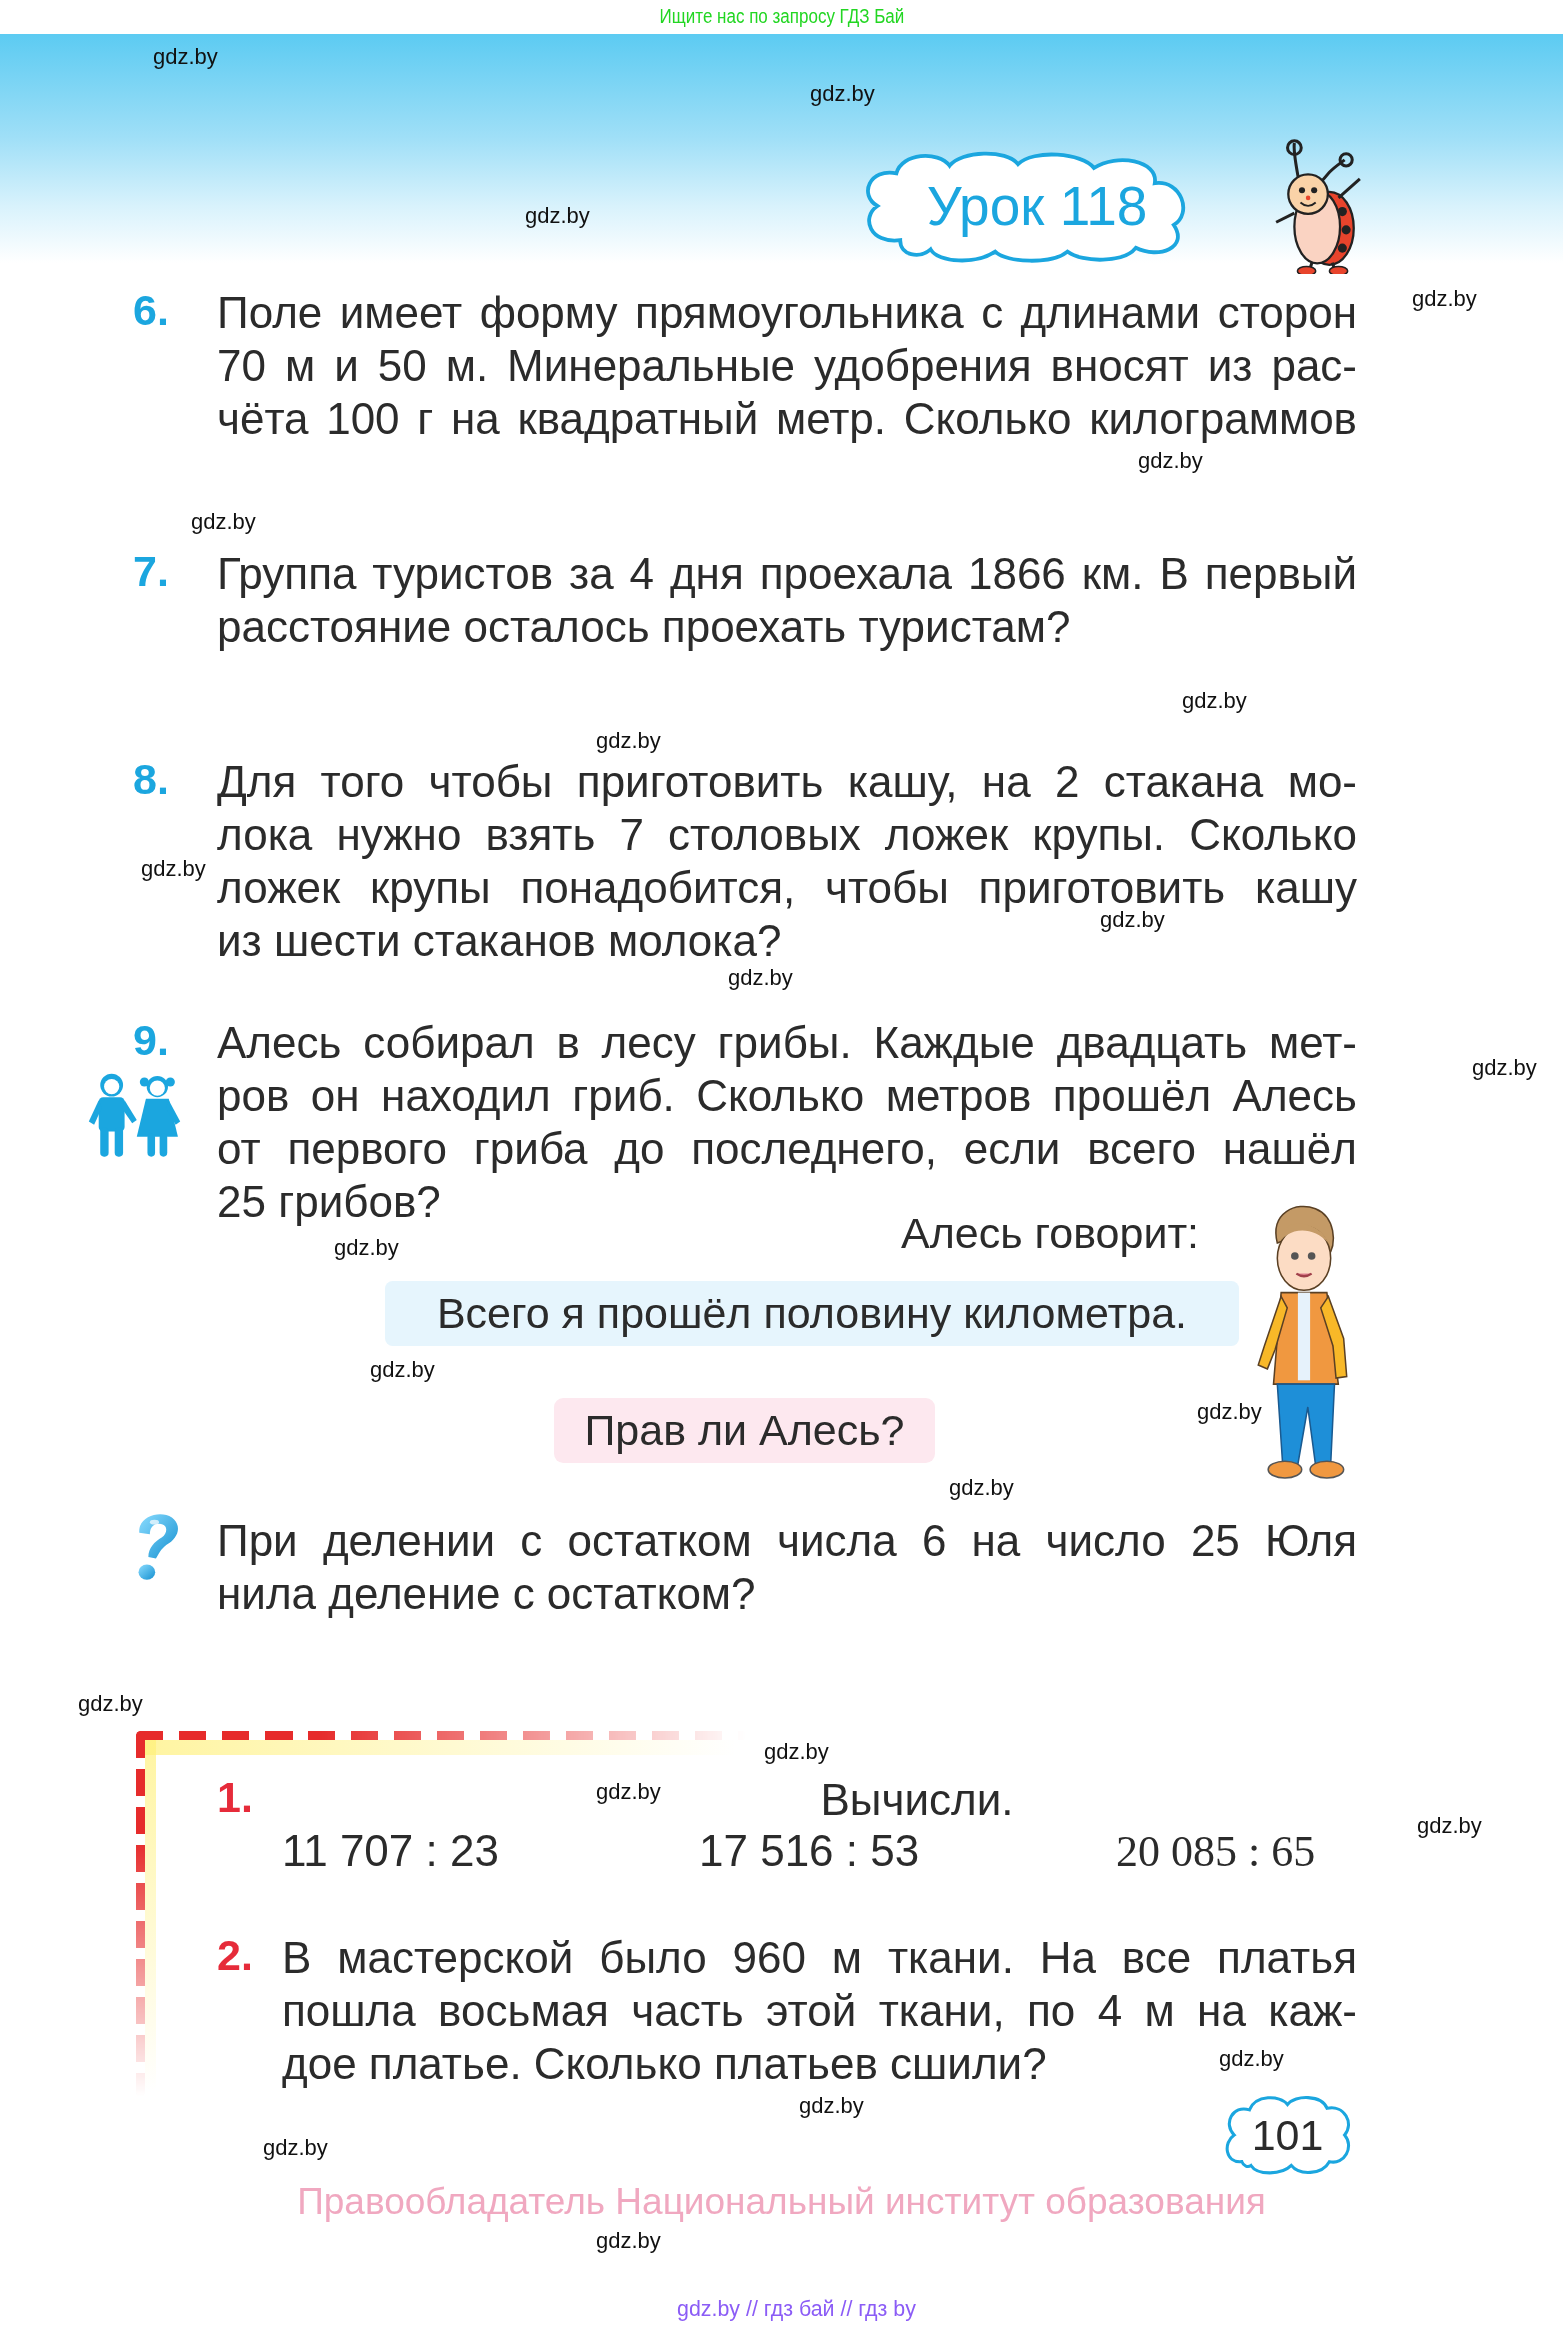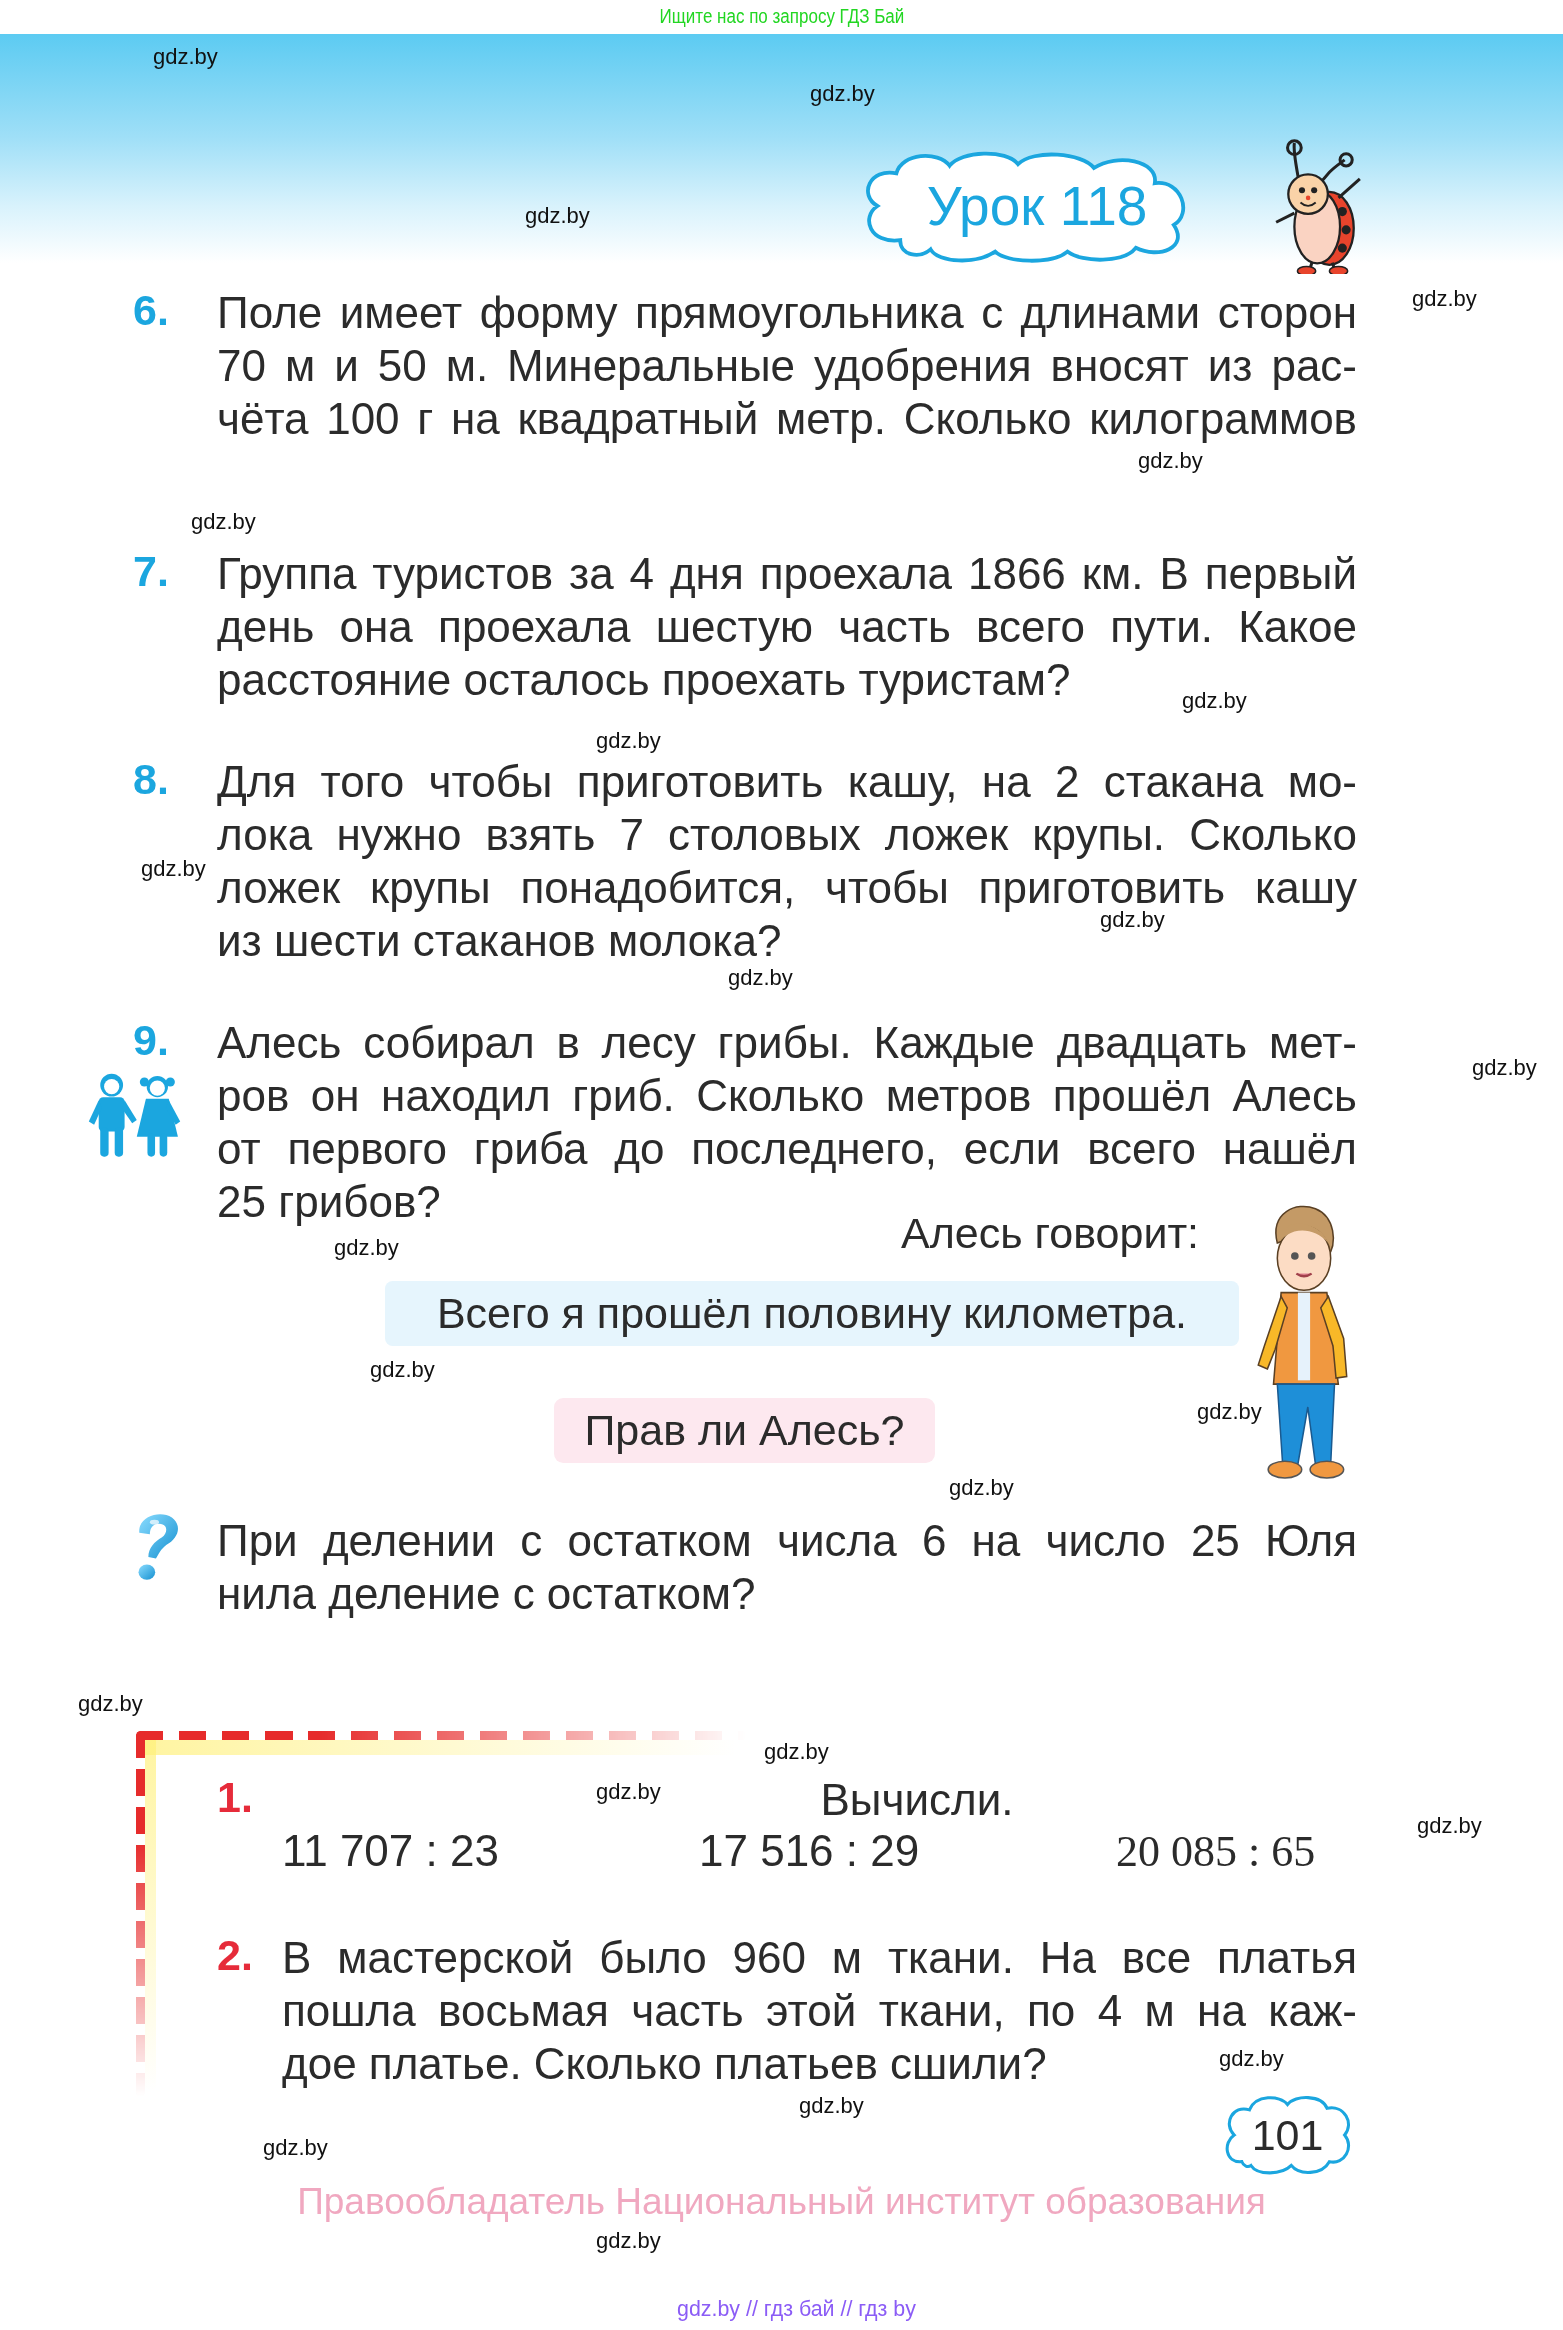--- a/index.html
+++ b/index.html
@@ -171,21 +171,20 @@
     <span class="line just">Поле имеет форму прямоугольника с длинами сторон</span>
     <span class="line just">70 м и 50 м. Минеральные удобрения вносят из рас-</span>
     <span class="line just">чёта 100 г на квадратный метр. Сколько килограммов</span>
   </div>
 </div>
 
 <div class="task" style="top:547px;">
   <div class="num">7.</div>
   <div class="text" style="width:1140px;">
     <span class="line just">Группа туристов за 4 дня проехала 1866 км. В первый</span>
-    <span class="line just">день она проехала шестую часть всего пути. Какое</span>
     <span class="line">расстояние осталось проехать туристам?</span>
   </div>
 </div>
 
 <div class="task" style="top:755px;">
   <div class="num">8.</div>
   <div class="text" style="width:1140px;">
     <span class="line just">Для того чтобы приготовить кашу, на 2 стакана мо-</span>
     <span class="line just">лока нужно взять 7 столовых ложек крупы. Сколько</span>
     <span class="line just">ложек крупы понадобится, чтобы приготовить кашу</span>
@@ -275,21 +274,21 @@
 <div class="frame-top"></div>
 <div class="frame-left"></div>
 
 <div class="task rtask" style="left:217px;top:1773px;">
   <div class="num">1.</div>
   <div class="text" style="left:65px;text-align:center;">
     <span class="line">Вычисли.</span>
   </div>
 </div>
 <div class="calc-row" style="left:282px;">11 707 : 23</div>
-<div class="calc-row" style="left:699px;">17 516 : 29</div>
+<div class="calc-row" style="left:699px;">17 516 : 53</div>
 <div class="calc-row" style="left:1116px;font-family:Liberation Serif, serif;">20 085 : 65</div>
 
 <div class="task rtask" style="left:217px;top:1931px;">
   <div class="num">2.</div>
   <div class="text" style="left:65px;width:1075px;">
     <span class="line just">В мастерской было 960 м ткани. На все платья</span>
     <span class="line just">пошла восьмая часть этой ткани, по 4 м на каж-</span>
     <span class="line">дое платье. Сколько платьев сшили?</span>
   </div>
 </div>

